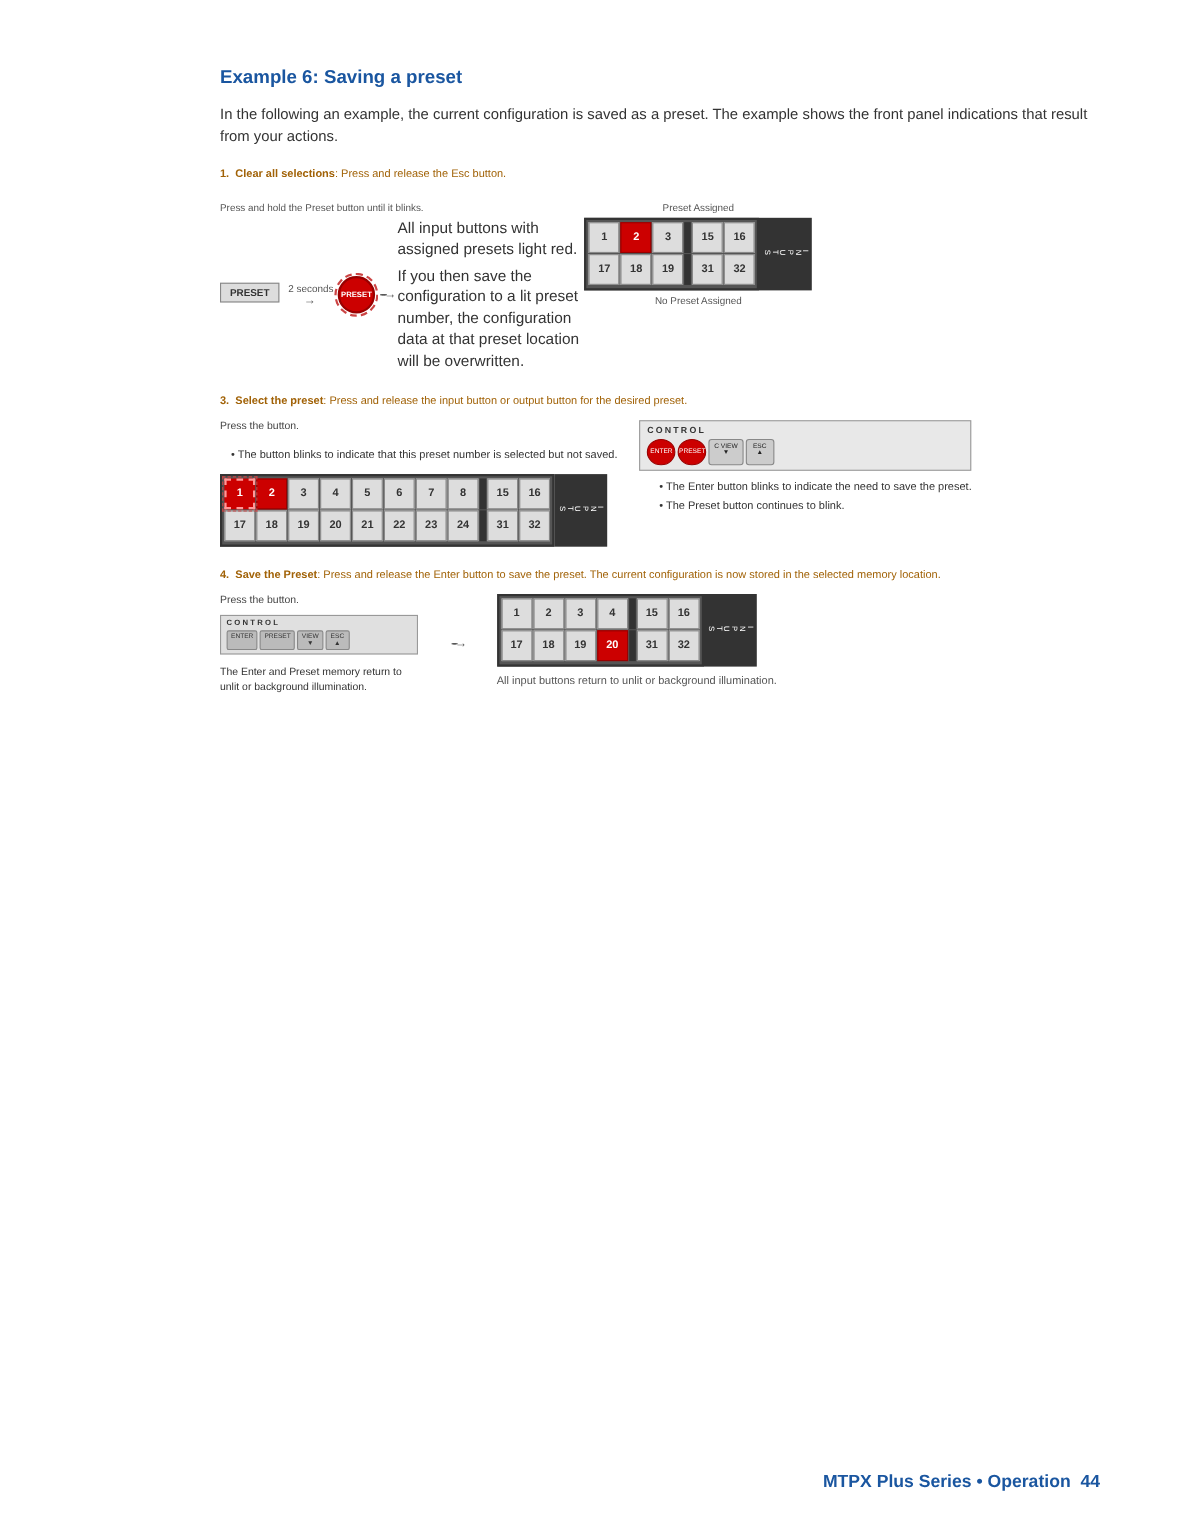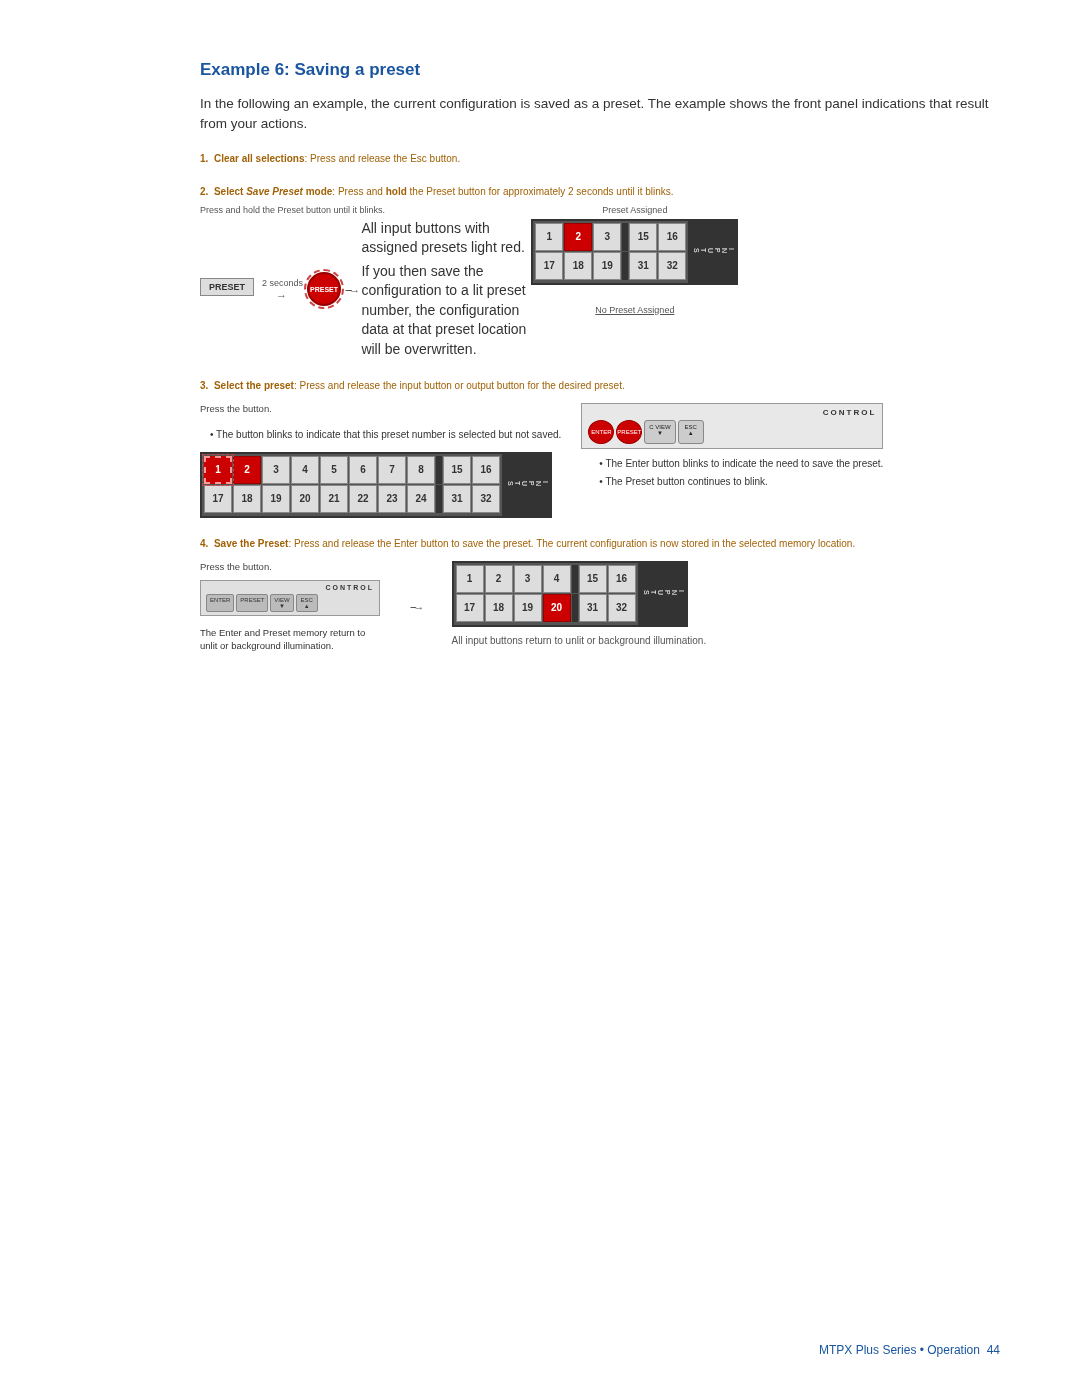--- a/index.html
+++ b/index.html
@@ -50,21 +50,21 @@
     .control-panel {
       border: 1.5px solid #999;
       padding: 4px 6px;
       background: #e8e8e8;
       display: inline-block;
     }
 
     .control-label {
       font-size: 8px;
       letter-spacing: 2px;
-      text-align: right;
+      text-align: left;
       font-weight: bold;
       color: #333;
       margin-bottom: 3px;
     }
 
     .control-buttons {
       display: flex;
       gap: 2px;
     }
 
@@ -187,22 +187,21 @@
 
     .preset-assigned-text {
       font-size: 9px;
       color: #555;
       margin-bottom: 4px;
     }
 
     .no-preset-text {
       font-size: 9px;
       color: #555;
-      margin-top: 20px;
-      text-decoration: underline;
+      margin-top: 4px;
     }
 
     
     .step2-diagram {
       display: flex;
       align-items: flex-start;
       gap: 20px;
       margin: 10px 0;
     }
 
@@ -217,23 +216,23 @@
       font-size: 9.5px;
       color: #444;
       margin-bottom: 8px;
     }
 
     
     .page-footer {
       position: fixed;
       bottom: 40px;
       right: 80px;
-      font-size: 12px;
+      font-size: 16px;
       color: #1a56a0;
-      font-weight: normal;
+      font-weight: bold;
       padding-left: 14px;
     }
 
     .step4-diagram {
       display: flex;
       align-items: flex-start;
       gap: 30px;
       margin: 10px 0;
     }
 
@@ -332,23 +331,20 @@
 
 <div class="intro-text">In the following an example, the current configuration is saved as a preset. The example shows the front panel indications that result from your actions.</div>
 
 <div class="step">
   <div class="step-header">
     <strong>1.&nbsp;&nbsp;<span>Clear all selections</span></strong><span>: Press and release the Esc button.</span>
   </div>
 </div>
 
 <div class="step">
-  <div class="step-header">
-    <strong>2.&nbsp;&nbsp;<span>Select </span><em>Save Preset</em><span> mode</span></strong><span>: Press and </span><strong><span>hold</span></strong><span> the Preset button for approximately 2 seconds until it blinks.</span>
-  </div>
 
   <div class="step1-preset-diagram">
 
     <div class="step2-left">
       <div class="press-hold-text">Press and hold the Preset button until it blinks.</div>
       <div class="step1-arrow-area">
 
         <div class="preset-box">
           <span style="font-size:9px;font-weight:bold;">PRESET</span>
         </div>

